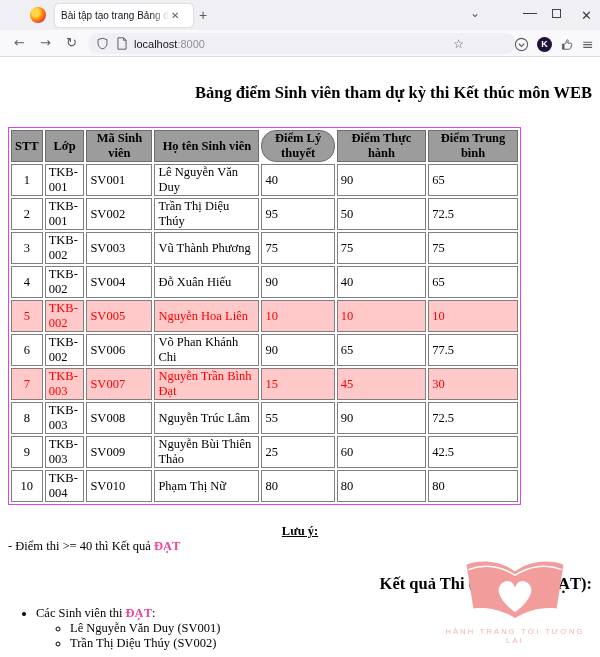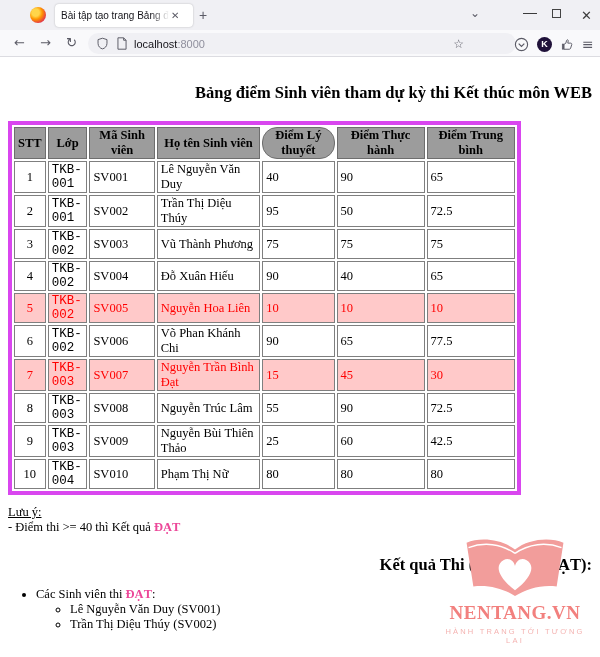--- a/index.html
+++ b/index.html
@@ -43,34 +43,34 @@
               display:flex; align-items:center; justify-content:center; }
   .menu-ico { font-family:"DejaVu Sans", sans-serif; font-size:14px; color:#5b5b66; }
 
   
   .content { position:absolute; top:57px; left:0; width:600px; height:600px; background:#fff;
              padding:6px 8px 0 8px; color:#000; }
   h1.page-title { font-size:22px; font-weight:bold; margin:8px 0 0 0; }
   h2.sec { font-size:16.5px; font-weight:bold;text-align:right; }
   .subtitle { margin-top:20px; }
 
-  table.grades { border-collapse:separate; border-spacing:2px; margin-top:18px;
-                 border:4px solid #d946ef; background:#fff; width:513px;
+  table.grades { border-collapse:separate; border-spacing:2px; margin-top:24px;
+                 border:1px solid #d946ef; background:#fff; width:513px;
                  font-size:12.5px; }
   table.grades th { background:#9c9c9c; border:1px solid #6e6e6e; font-weight:bold; padding:0 3px; height:16px; }
   table.grades td { border:1px solid #7f7f7f; padding:0 3px; height:15px; }
   td.c-stt { text-align:center; width:28px; }
-  td.c-lop { width:40px;font-family:Liberation Mono, monospace; }
+  td.c-lop { width:40px; }
   td.c-ma  { width:68px; }
   td.c-ten { width:110px; }
   td.c-num { text-align:left; width:76px; }
   th.h-lt { width:76px;border-radius:15px; } th.h-th { width:94px; } th.h-tb { width:94px; }
   tr.failed td { background:#ffc9c9; color:#ff0000; }
 
-  .note-title { font-weight:normal; text-decoration:underline; font-size:12.5px; margin-top:10px; }
+  .note-title { font-weight:bold; text-decoration:underline; font-size:12.5px; margin-top:19px;text-align:center; }
   .note-line { font-size:12.5px; }
   .blue-b { color:#ec4899; font-weight:bold; }
 
   .result-heading { margin-top:20px; }
   ul.result { margin:12px 0 0 0; padding-left:28px; font-size:12.5px; list-style:disc; }
   ul.result > li { margin-bottom:1px; }
   ul.pass-list { padding-left:34px; list-style:circle; }
   ul.pass-list li, ul.fail-list li { line-height:1.23; }
 
   
@@ -252,15 +252,14 @@
 </div>
 
 <div class="logo">
   <svg width="118" height="62" viewBox="0 0 120 64">
     <path d="M60 14 C46 3 24 1 10 7 L17 52 C32 50 48 54 60 62 Z" fill="#f29d9b"></path>
     <path d="M60 14 C74 3 96 1 110 7 L103 52 C88 50 72 54 60 62 Z" fill="#f29d9b"></path>
     <path d="M12 12 C28 6 46 8 60 18" fill="none" stroke="#ffffff" stroke-width="1.6"></path>
     <path d="M108 12 C92 6 74 8 60 18" fill="none" stroke="#ffffff" stroke-width="1.6"></path>
     <path d="M60 56 C44 44 38 31 48 25 C54 21.5 59 26 60 31 C61 26 66 21.5 72 25 C82 31 76 44 60 56 Z" fill="#ffffff"></path>
   </svg>
-  <div class="logo-brand">NENTANG.VN</div>
   <div class="logo-tagline">HÀNH TRANG TỚI TƯƠNG LAI</div>
 </div>
 
 </body></html>

